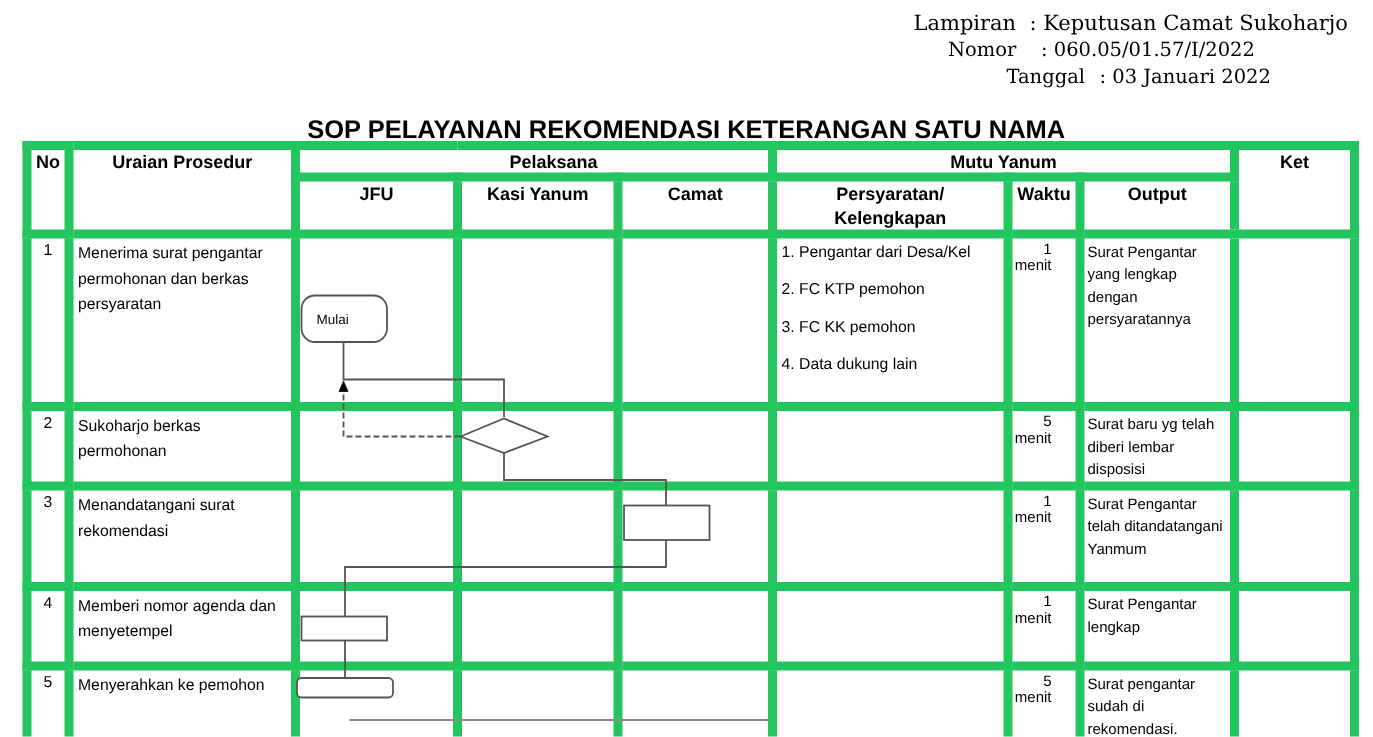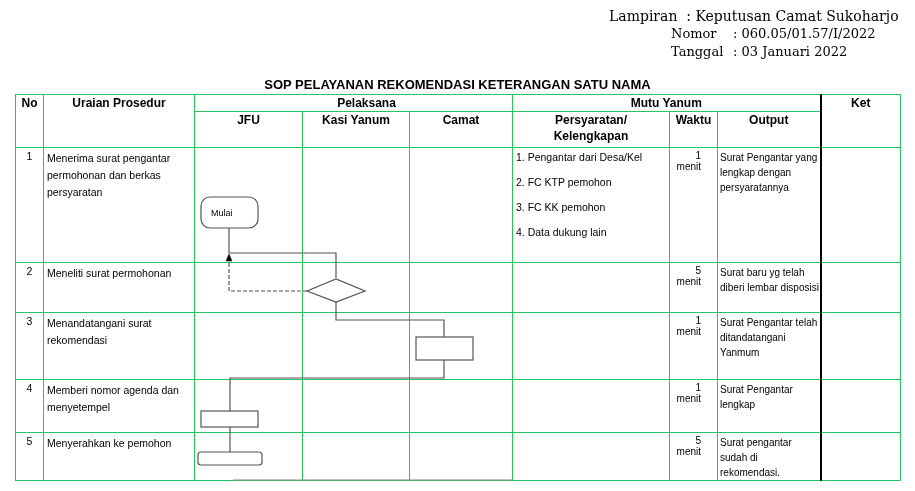--- a/index.html
+++ b/index.html
@@ -1,37 +1,37 @@
 <!DOCTYPE html>
 <html><head>
 <meta charset="utf-8">
 <style>
   html, body { margin:0; padding:0; background:#ffffff; }
   body { width:915px; height:491px; position:relative; overflow:hidden; font-family:"DejaVu Sans", sans-serif; color:#000; }
   .hdr { position:absolute; font-family:"DejaVu Serif", serif; font-size:13px; color:#000000; white-space:pre; }
-  .title { position:absolute; left:0; width:915px; top:77px; text-align:center; font-family:"Liberation Sans", sans-serif; font-weight:bold; font-size:13px; letter-spacing:0; }
+  .title { position:absolute; left:0; width:915px; top:77px; text-align:center; font-family:"Liberation Sans", sans-serif; font-weight:bold; font-size:17px; letter-spacing:0; }
   table { position:absolute; left:15px; top:94px; border-collapse:collapse; table-layout:fixed; }
-  td, th { border:1px solid #22c55e; padding:0; vertical-align:top; font-family:"Liberation Sans", sans-serif; font-size:10.5px; }
+  td, th { border:6px solid #22c55e; padding:0; vertical-align:top; font-family:"Liberation Sans", sans-serif; font-size:10.5px; }
   th { font-weight:bold; font-size:12px; text-align:center; vertical-align:top; padding-top:1px; }
   th.left { text-align:center; padding-left:26px; }
   td.no { text-align:center; padding-top:2px; }
   td.txt { padding:2px 0 0 3px; line-height:17px; }
   td.out { padding:2px 0 0 2px; line-height:15px; font-size:10px; }
   td.wk { text-align:right; padding:2px 16px 0 0; font-size:10px; }
   .persy div { height:25px; line-height:14px; padding-left:3px; }
   th.ketH { border-left:2px solid #000;margin-top:14px; }
   td.ketC { border-left:2px solid #000; }
   svg.flow { position:absolute; left:0; top:0; width:915px; height:491px; pointer-events:none; }
   .flowtext { font-family:"Liberation Sans", sans-serif; font-size:9px; }
 </style>
 </head>
 <body>
 
 <div class="hdr" style="left:609px; top:8px; font-size:14px;"><span>Lampiran</span>  <span>: Keputusan Camat Sukoharjo</span></div>
-<div class="hdr" style="left:671px; top:26px;"><span style="display:inline-block;width:62px;">Nomor</span><span>: 060.05/01.57/I/2022</span></div>
+<div class="hdr" style="left:632px; top:26px;"><span style="display:inline-block;width:62px;">Nomor</span><span>: 060.05/01.57/I/2022</span></div>
 <div class="hdr" style="left:671px; top:44px;"><span style="display:inline-block;width:62px;">Tanggal</span><span>: 03 Januari 2022</span></div>
 
 <div class="title">SOP PELAYANAN REKOMENDASI KETERANGAN SATU NAMA</div>
 
 <table>
   <colgroup>
     <col style="width:28px">
       <col style="width:151px">
       <col style="width:108px">
       <col style="width:107px">
@@ -70,21 +70,21 @@
       <div>3. FC KK pemohon</div>
       <div>4. Data dukung lain</div>
     </td>
     <td class="wk">1 menit</td>
     <td class="out">Surat Pengantar yang lengkap dengan persyaratannya</td>
     <td class="ketC"></td>
   </tr>
 
   <tr style="height:50px">
     <td class="no">2</td>
-    <td class="txt">Meneliti surat permohonan</td>
+    <td class="txt">Sukoharjo berkas permohonan</td>
     <td></td>
     <td></td>
     <td></td>
     <td></td>
     <td class="wk">5 menit</td>
     <td class="out">Surat baru yg telah diberi  lembar disposisi</td>
     <td class="ketC"></td>
   </tr>
 
   <tr style="height:67px">

